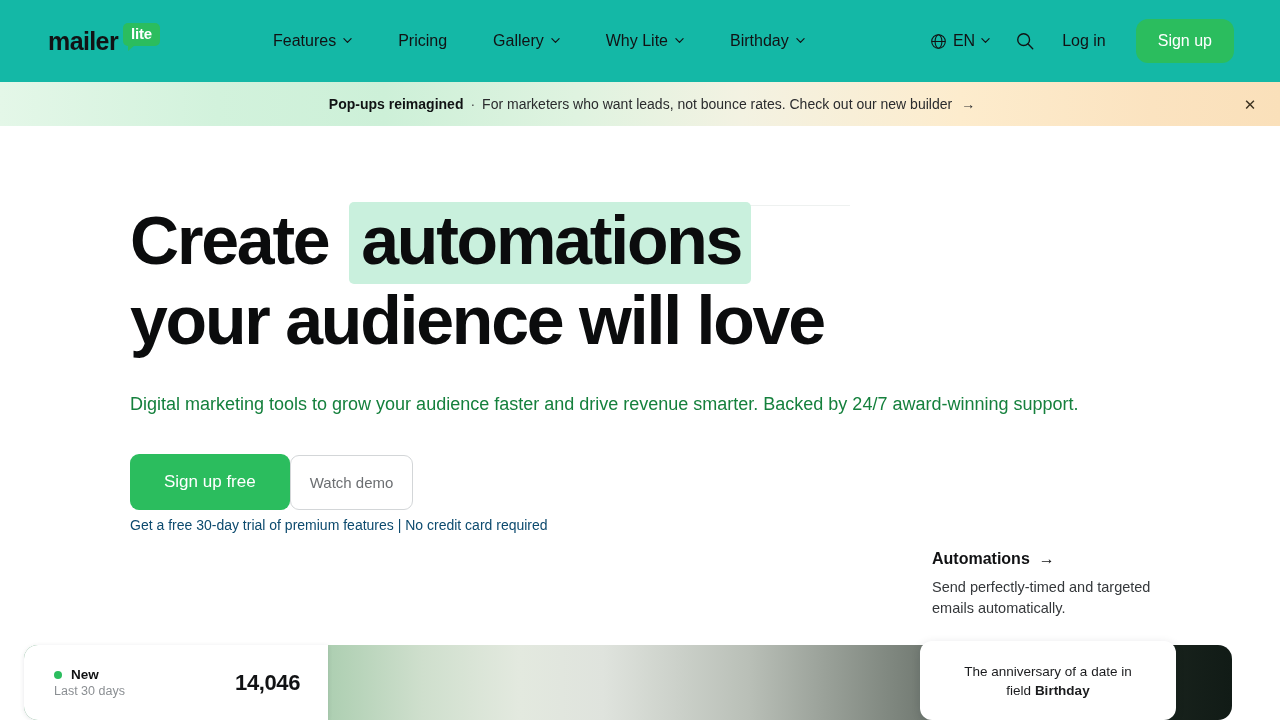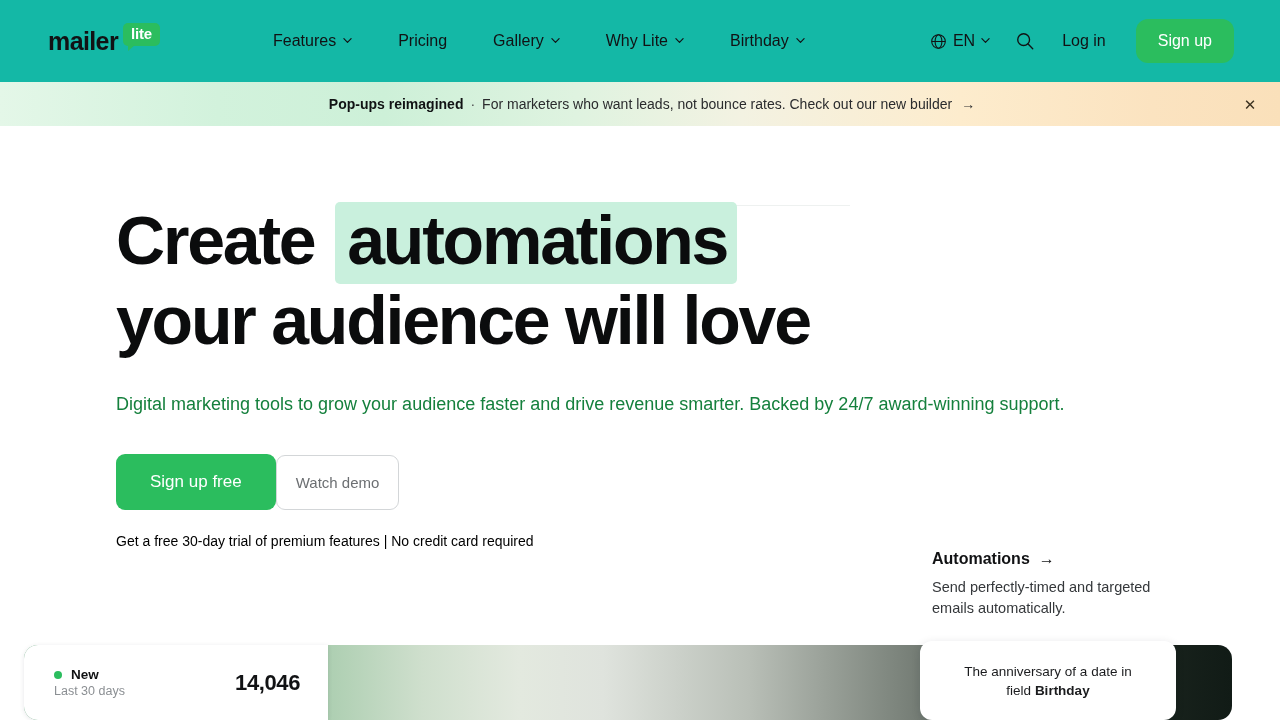--- a/index.html
+++ b/index.html
@@ -110,21 +110,21 @@
     width: 26px; height: 26px; cursor: pointer;
     display:flex; align-items:center; justify-content:center;
     color: #3c3220; font-size: 15px; line-height: 1;
   }
 
   
   .hairline {
     position: absolute; left: 596px; top: 205px; width: 254px; height: 1px;
     background: #eef1f0;
   }
-  .hero { position: absolute; left: 116px; top: 200px; width: 1030px; }
+  .hero { position: absolute; left: 130px; top: 200px; width: 1030px; }
   .headline {
     font-size: 68px; line-height: 80px; font-weight: 700;
     color: #0b0c0d; letter-spacing: -2.2px; max-width: 760px;
   }
   .hl-mark {
     background: #c9f0dd; border-radius: 5px;
     padding: 0px 10px 6px 12px; margin-left: 4px;
     box-decoration-break: clone; -webkit-box-decoration-break: clone;
   }
   .subhead {
@@ -138,21 +138,21 @@
     border: none; border-radius: 9px;
     height: 56px; padding: 0 34px; cursor: pointer;
   }
   .btn-secondary {
     background: #ffffff; color: #6c6f72;
     font-size: 15px; font-weight: 400; font-family: inherit;
     border: 1px solid #d3d6d8; border-radius: 9px;
     height: 55px; padding: 0 19px; cursor: pointer;
   }
   .fineprint {
-    margin-top: 23px; font-size: 14px; color: #000000; font-weight: 400;
+    margin-top: 7px; font-size: 14px; color: #0c4a6e; font-weight: 400;
   }
 
   
   .feature-card {
     position: absolute; left: 932px; top: 550px; width: 250px;
   }
   .feature-title {
     font-size: 16px; font-weight: 700; color: #111214;
     display: flex; align-items: center; gap: 9px; cursor: pointer;
   }

